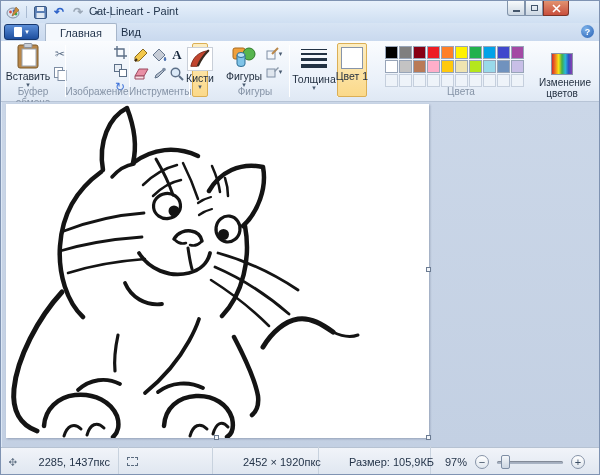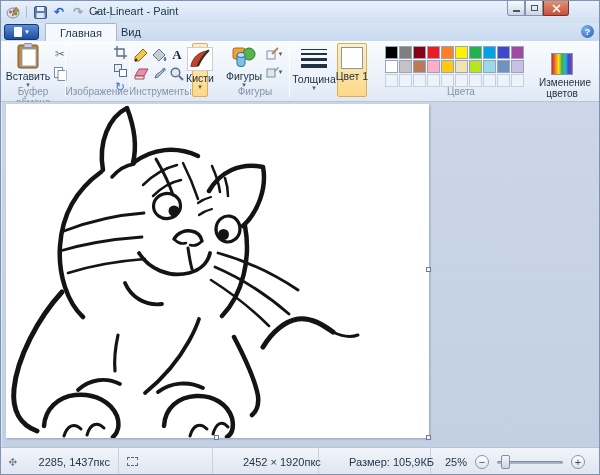--- a/index.html
+++ b/index.html
@@ -388,21 +388,21 @@
     </div>
     <div class="sb-cell c4">
       <svg width="12" height="12" viewBox="0 0 12 12">
         <rect x="0.5" y="0.5" width="11" height="11" rx="1" fill="#eef2f7" stroke="#5b6c80"></rect>
         <rect x="3" y="1" width="6" height="4" fill="#b9c4d2"></rect>
         <rect x="2.5" y="7" width="7" height="4.5" fill="#fff" stroke="#8a97a8" stroke-width="0.6"></rect>
       </svg>
       <span class="sb-text">Размер: 105,9КБ</span>
     </div>
     <div class="sb-zoom">
-      <span class="sb-text">25%</span>
+      <span class="sb-text">97%</span>
       <span class="zoom-btn">−</span>
       <span class="slider">
         <span class="track"></span>
         <span class="thumb"></span>
       </span>
       <span class="zoom-btn">+</span>
     </div>
   </div>
 
 </div>

